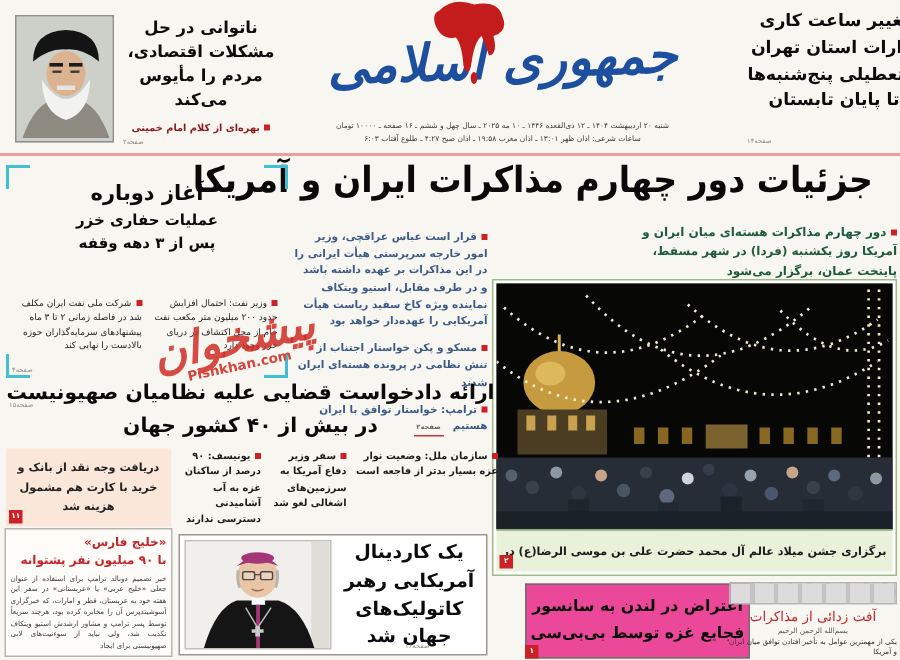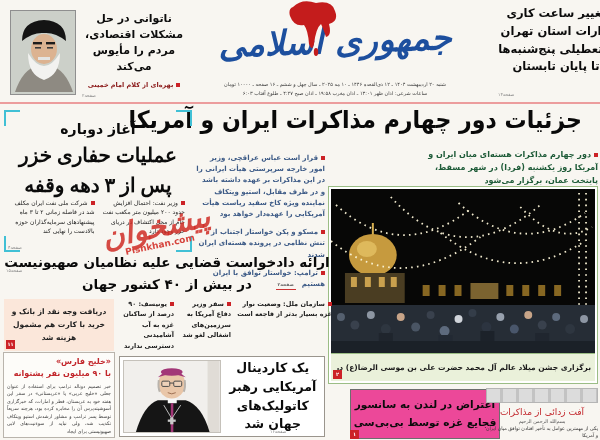--- a/index.html
+++ b/index.html
@@ -43,21 +43,21 @@
         color:#1b1b1b;text-align:center;line-height:27px;position:relative;}
   
   #khazar-box{left:4px;top:110px;width:188px;height:142px;}
   .bracket{position:absolute;width:14px;height:14px;}
   .b-tl{left:0;top:0;border-left:2.5px solid #41c0d5;border-top:2.5px solid #41c0d5;}
   .b-tr{right:0;top:0;border-right:2.5px solid #41c0d5;border-top:2.5px solid #41c0d5;}
   .b-bl{left:0;bottom:0;border-left:2.5px solid #41c0d5;border-bottom:2.5px solid #41c0d5;}
   .b-br{right:0;bottom:0;border-right:2.5px solid #41c0d5;border-bottom:2.5px solid #41c0d5;}
   #khazar-headline{padding-top:9px;text-align:center;color:#0b0b0b;font-weight:800;}
   #khazar-headline .l1{font-size:14px;line-height:1.5;}
-  #khazar-headline .l2,#khazar-headline .l3{font-size:20px;line-height:1.5;font-family:Liberation Serif, serif;}
+  #khazar-headline .l2,#khazar-headline .l3{font-size:10px;line-height:1.5;}
   #khazar-cols{position:absolute;left:7px;top:88px;width:174px;display:flex;gap:7px;}
   .khazar-col{flex:1;font-size:6px;color:#222;line-height:1.55;text-align:right;}
   #khazar-marker{position:absolute;left:4px;bottom:2px;}
   
   #watermark{left:90px;top:212px;width:134px;text-align:center;transform:rotate(-12deg);z-index:6;pointer-events:none;}
   #watermark .w1{font-size:30px;font-weight:bold;font-style:italic;color:rgba(207,43,36,.85);line-height:1;}
   #watermark .w2{font-size:9px;font-weight:bold;color:#d6443d;direction:ltr;margin-top:-2px;}
   
   #lawsuit-headline{left:2px;top:252px;width:330px;text-align:center;color:#090909;font-weight:800;}
   #lawsuit-headline .l1{font-size:13.5px;line-height:1.6;}

